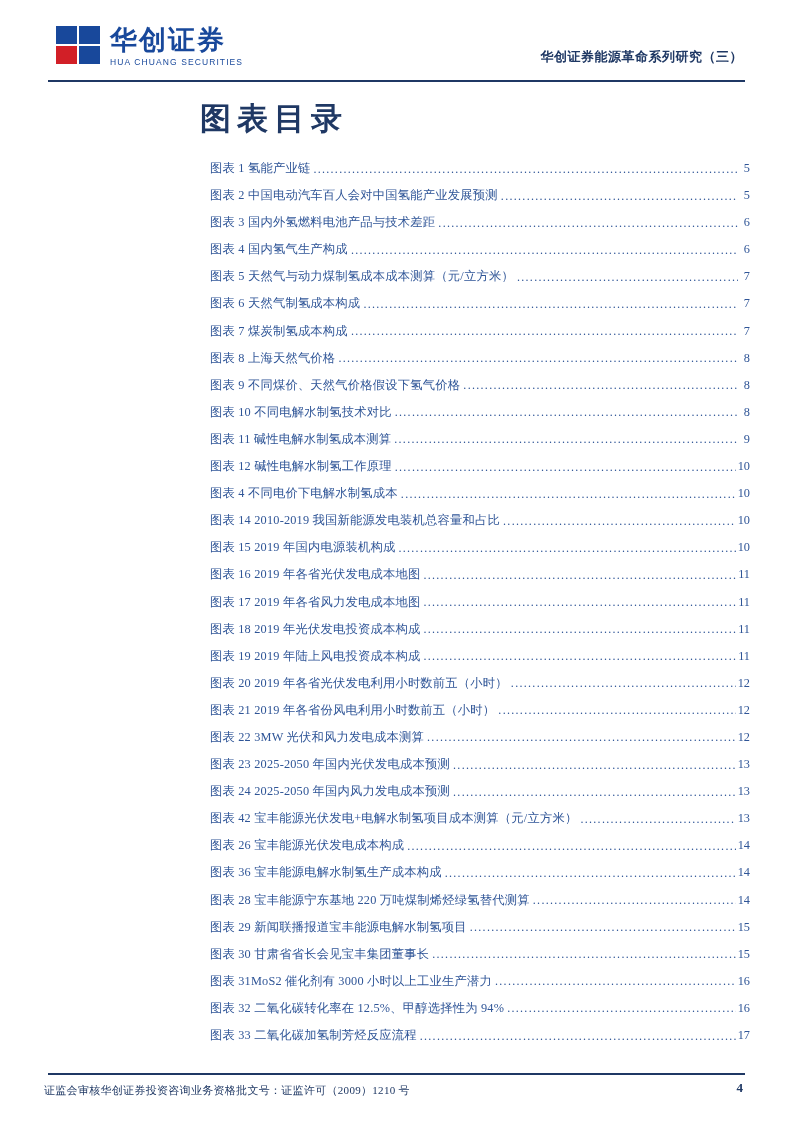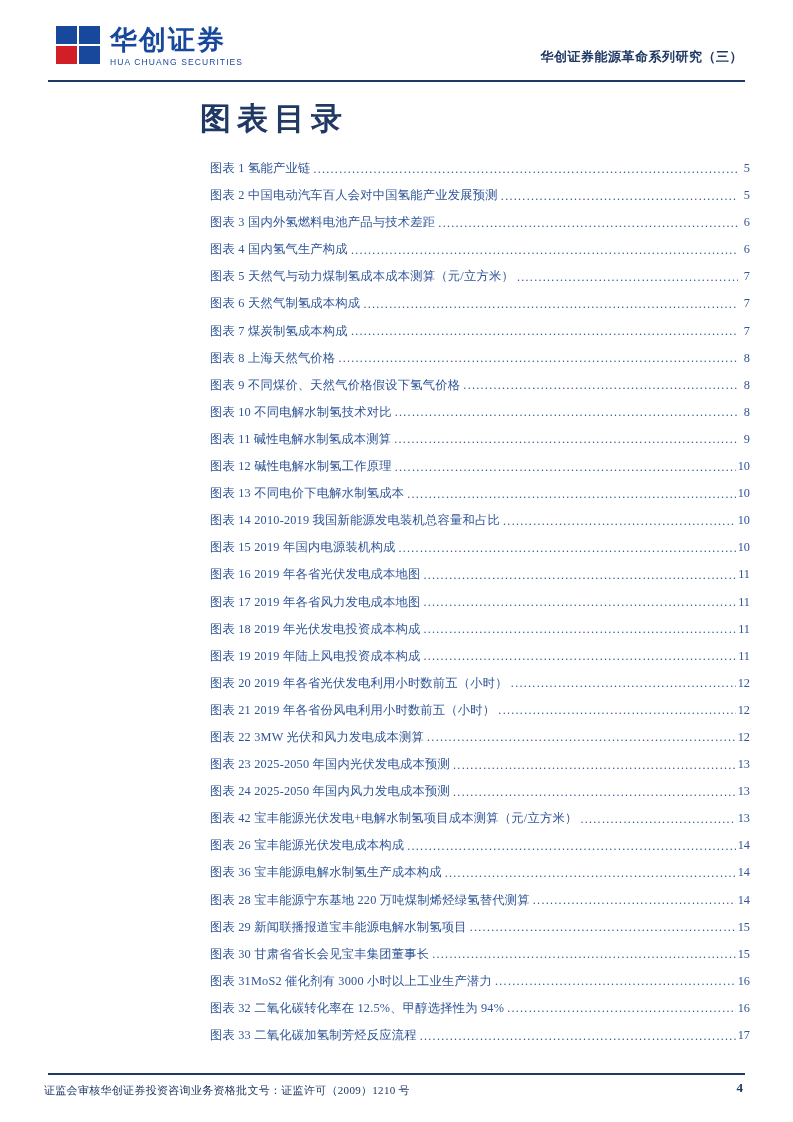--- a/index.html
+++ b/index.html
@@ -241,21 +241,21 @@
         <span class="toc-label">图表 11 碱性电解水制氢成本测算</span>
         <span class="toc-dots">........................................................................................................................</span>
         <span class="toc-page">9</span>
       </div>
       <div class="toc-row">
         <span class="toc-label">图表 12 碱性电解水制氢工作原理</span>
         <span class="toc-dots">........................................................................................................................</span>
         <span class="toc-page">10</span>
       </div>
       <div class="toc-row">
-        <span class="toc-label">图表 13 不同电价下电解水制氢成本</span>
+        <span class="toc-label">图表 4 不同电价下电解水制氢成本</span>
         <span class="toc-dots">........................................................................................................................</span>
         <span class="toc-page">10</span>
       </div>
       <div class="toc-row">
         <span class="toc-label">图表 14 2010-2019 我国新能源发电装机总容量和占比</span>
         <span class="toc-dots">........................................................................................................................</span>
         <span class="toc-page">10</span>
       </div>
       <div class="toc-row">
         <span class="toc-label">图表 15 2019 年国内电源装机构成</span>

